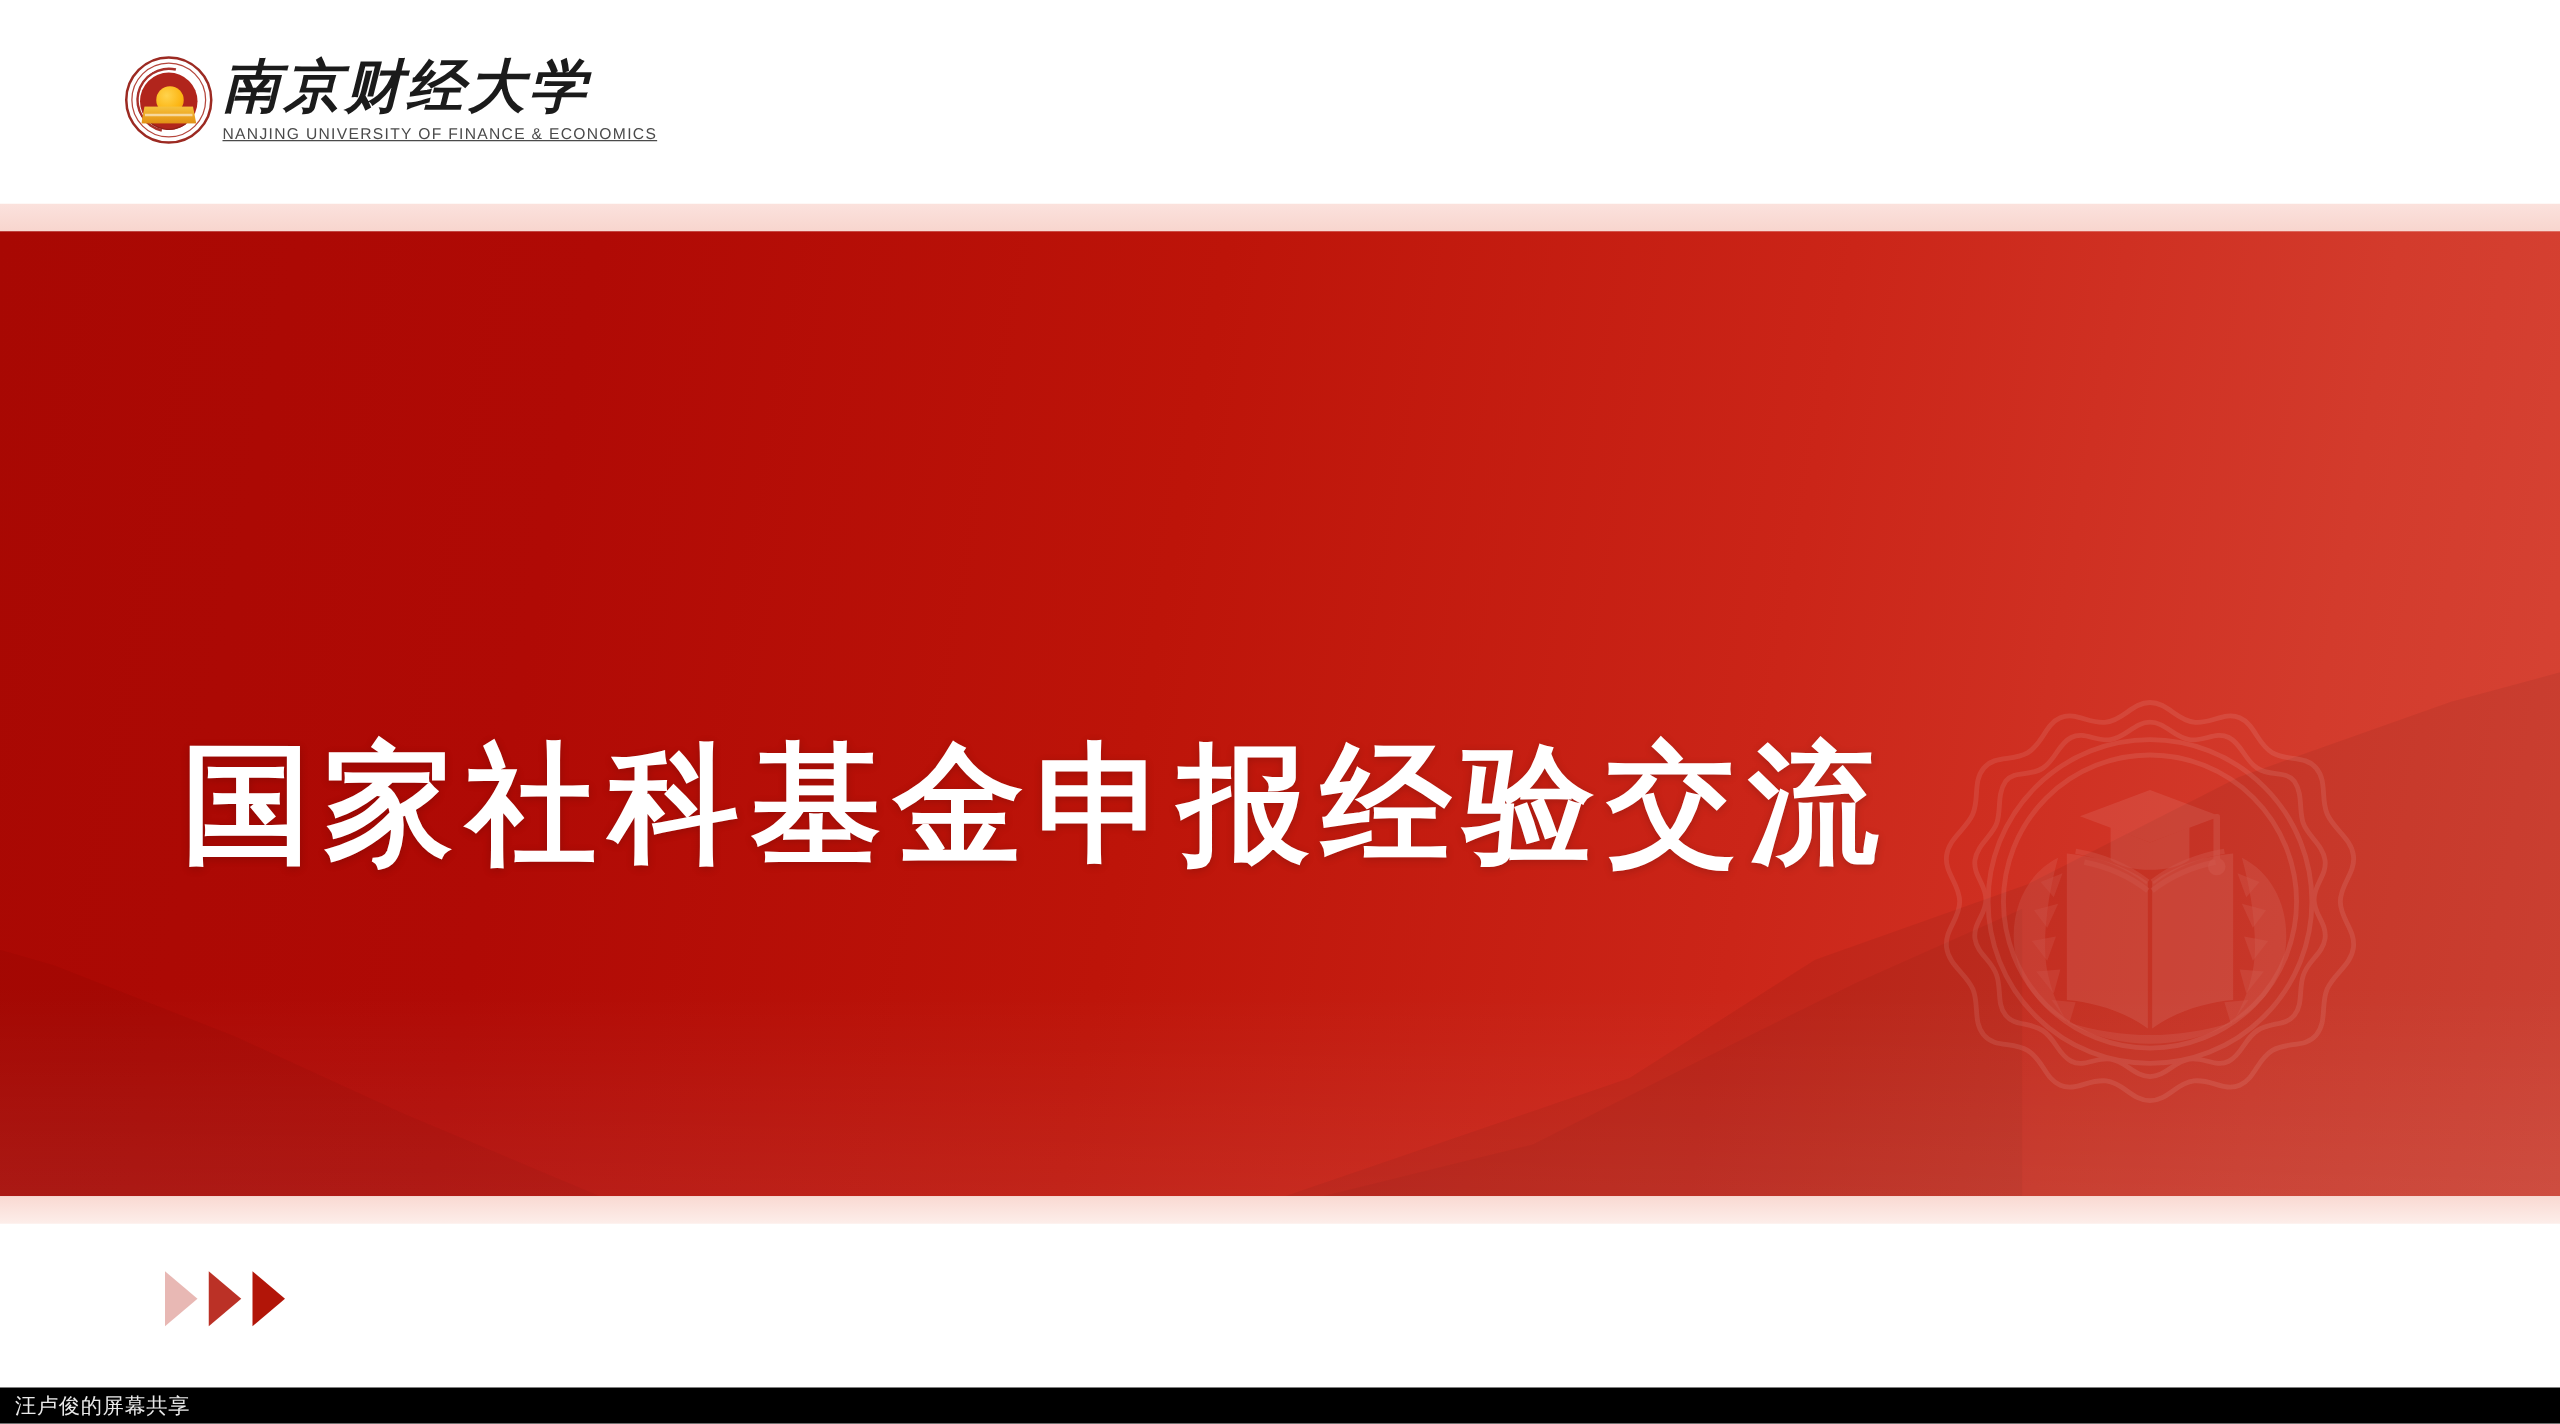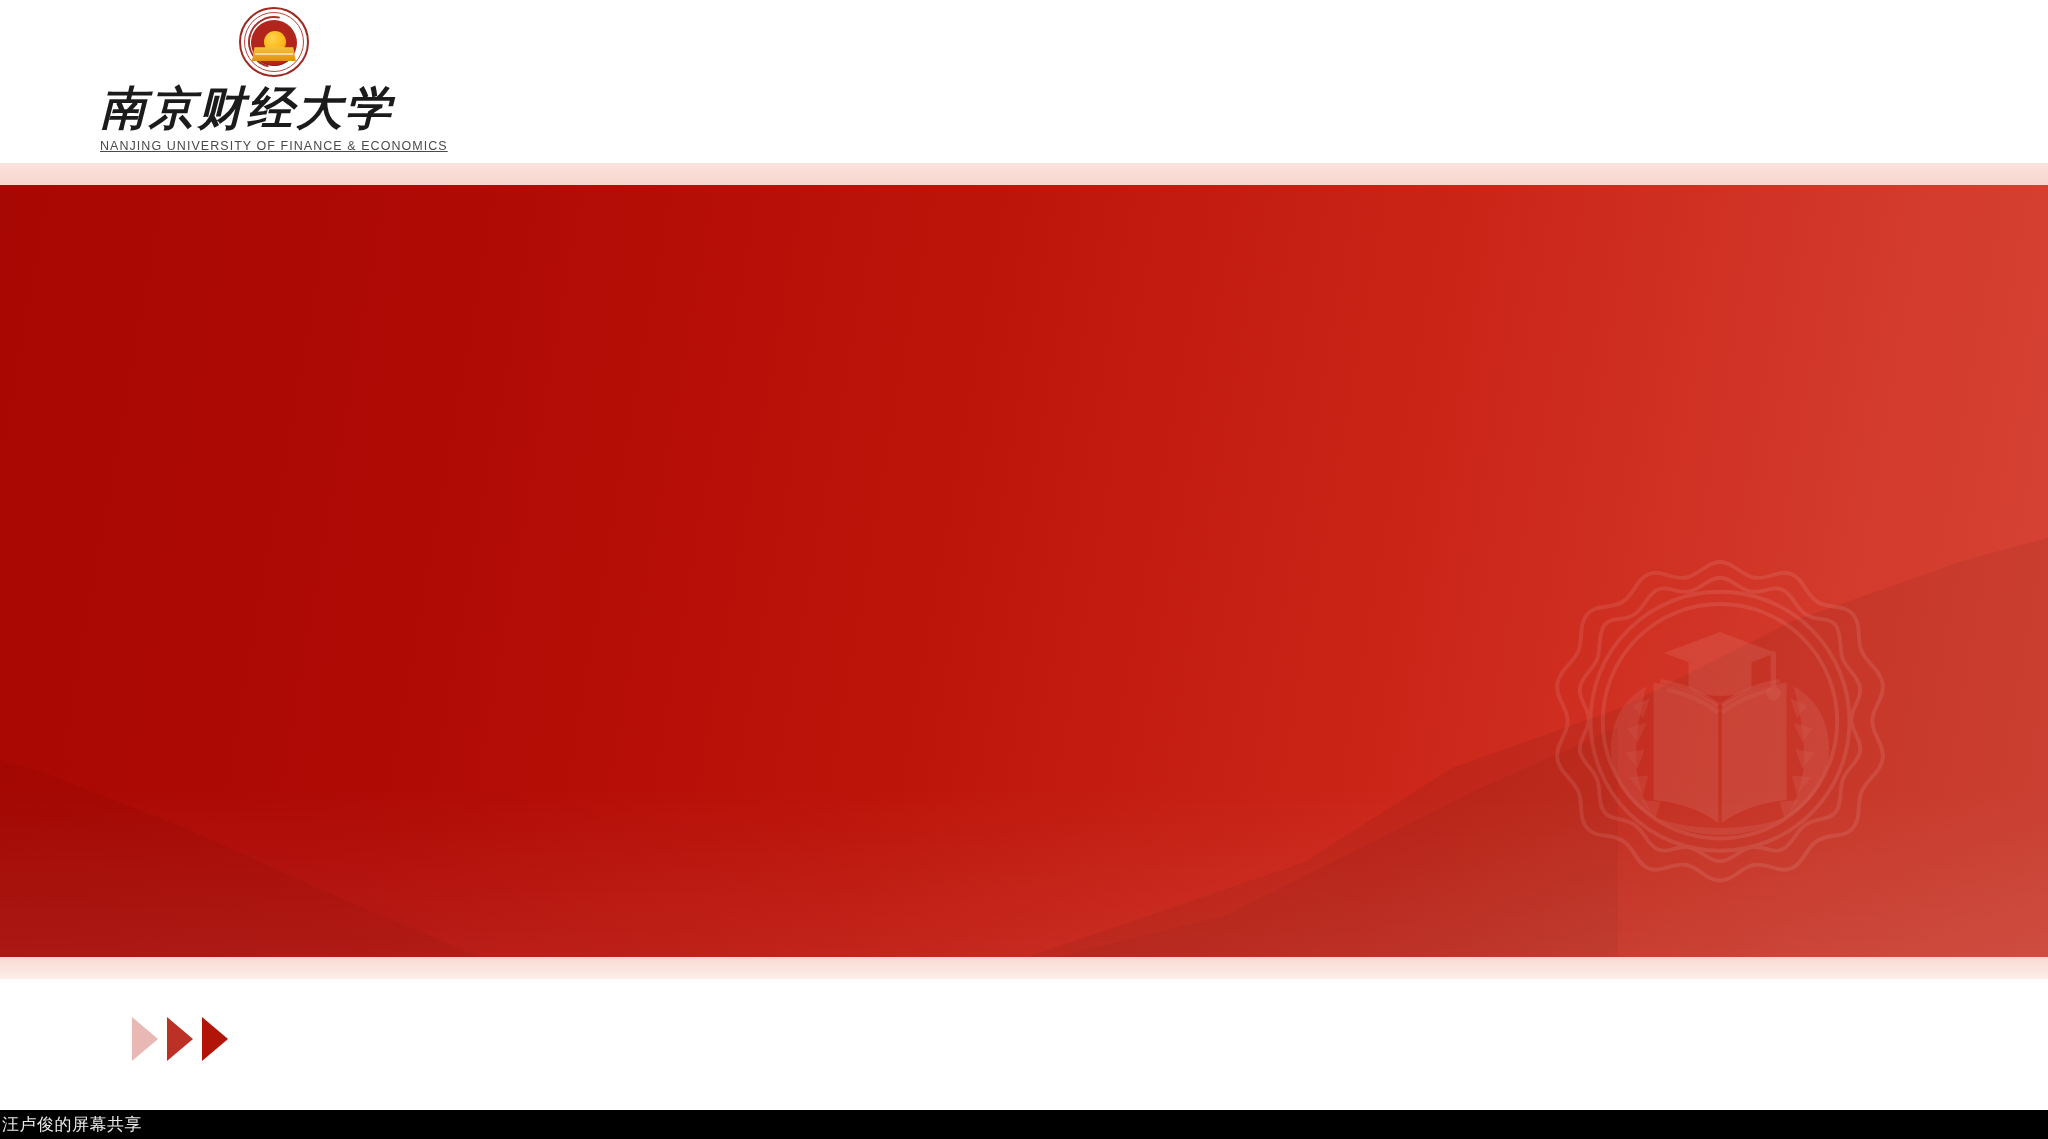--- a/index.html
+++ b/index.html
@@ -30,21 +30,20 @@
     position:absolute;
     left:0; top:0;
     width:2048px; height:160px;
     background:#ffffff;
     display:flex; align-items:center;
   }
   #logo-block {
     display:flex; align-items:center;
     margin-left:100px;
     gap:8px;
-    flex-direction:column;
   }
   #emblem {
     width:70px; height:70px;
     position:relative;
     flex:0 0 auto;
   }
   #emblem .ring {
     position:absolute; inset:0;
     border-radius:50%;
     border:2.2px solid #9c2a22;
@@ -226,21 +225,21 @@
     position:absolute;
     left:0; top:1110px;
     width:2048px; height:29px;
     background:#000000;
     display:flex; align-items:center;
   }
   #share-label {
     color:#e9e9e9;
     font-size:17px;
     line-height:1;
-    padding-left:2px;
+    padding-left:12px;
     letter-spacing:.5px;
     white-space:nowrap;
   }
 </style>
 </head>
 <body>
 
 <div id="screen">
 
   <div id="slide">
@@ -345,20 +344,21 @@
             <path d="M55 140 L66 141 L63 151 Z"></path>
             <path d="M150 86 L140 82 L144 93 Z"></path>
               <path d="M153 99 L142 96 L147 107 Z"></path>
             <path d="M154 113 L143 111 L147 122 Z"></path>
               <path d="M152 127 L141 126 L144 137 Z"></path>
             <path d="M145 140 L134 141 L137 151 Z"></path>
           </g>
         </svg>
       </div>
 
+      <div id="slide-title">国家社科基金申报经验交流</div>
 
     </div>
 
     <div id="rail-bottom" class="pink-rail"></div>
 
     <div id="chevrons">
       <div class="chev c1"></div>
       <div class="chev c2"></div>
       <div class="chev c3"></div>
     </div>

